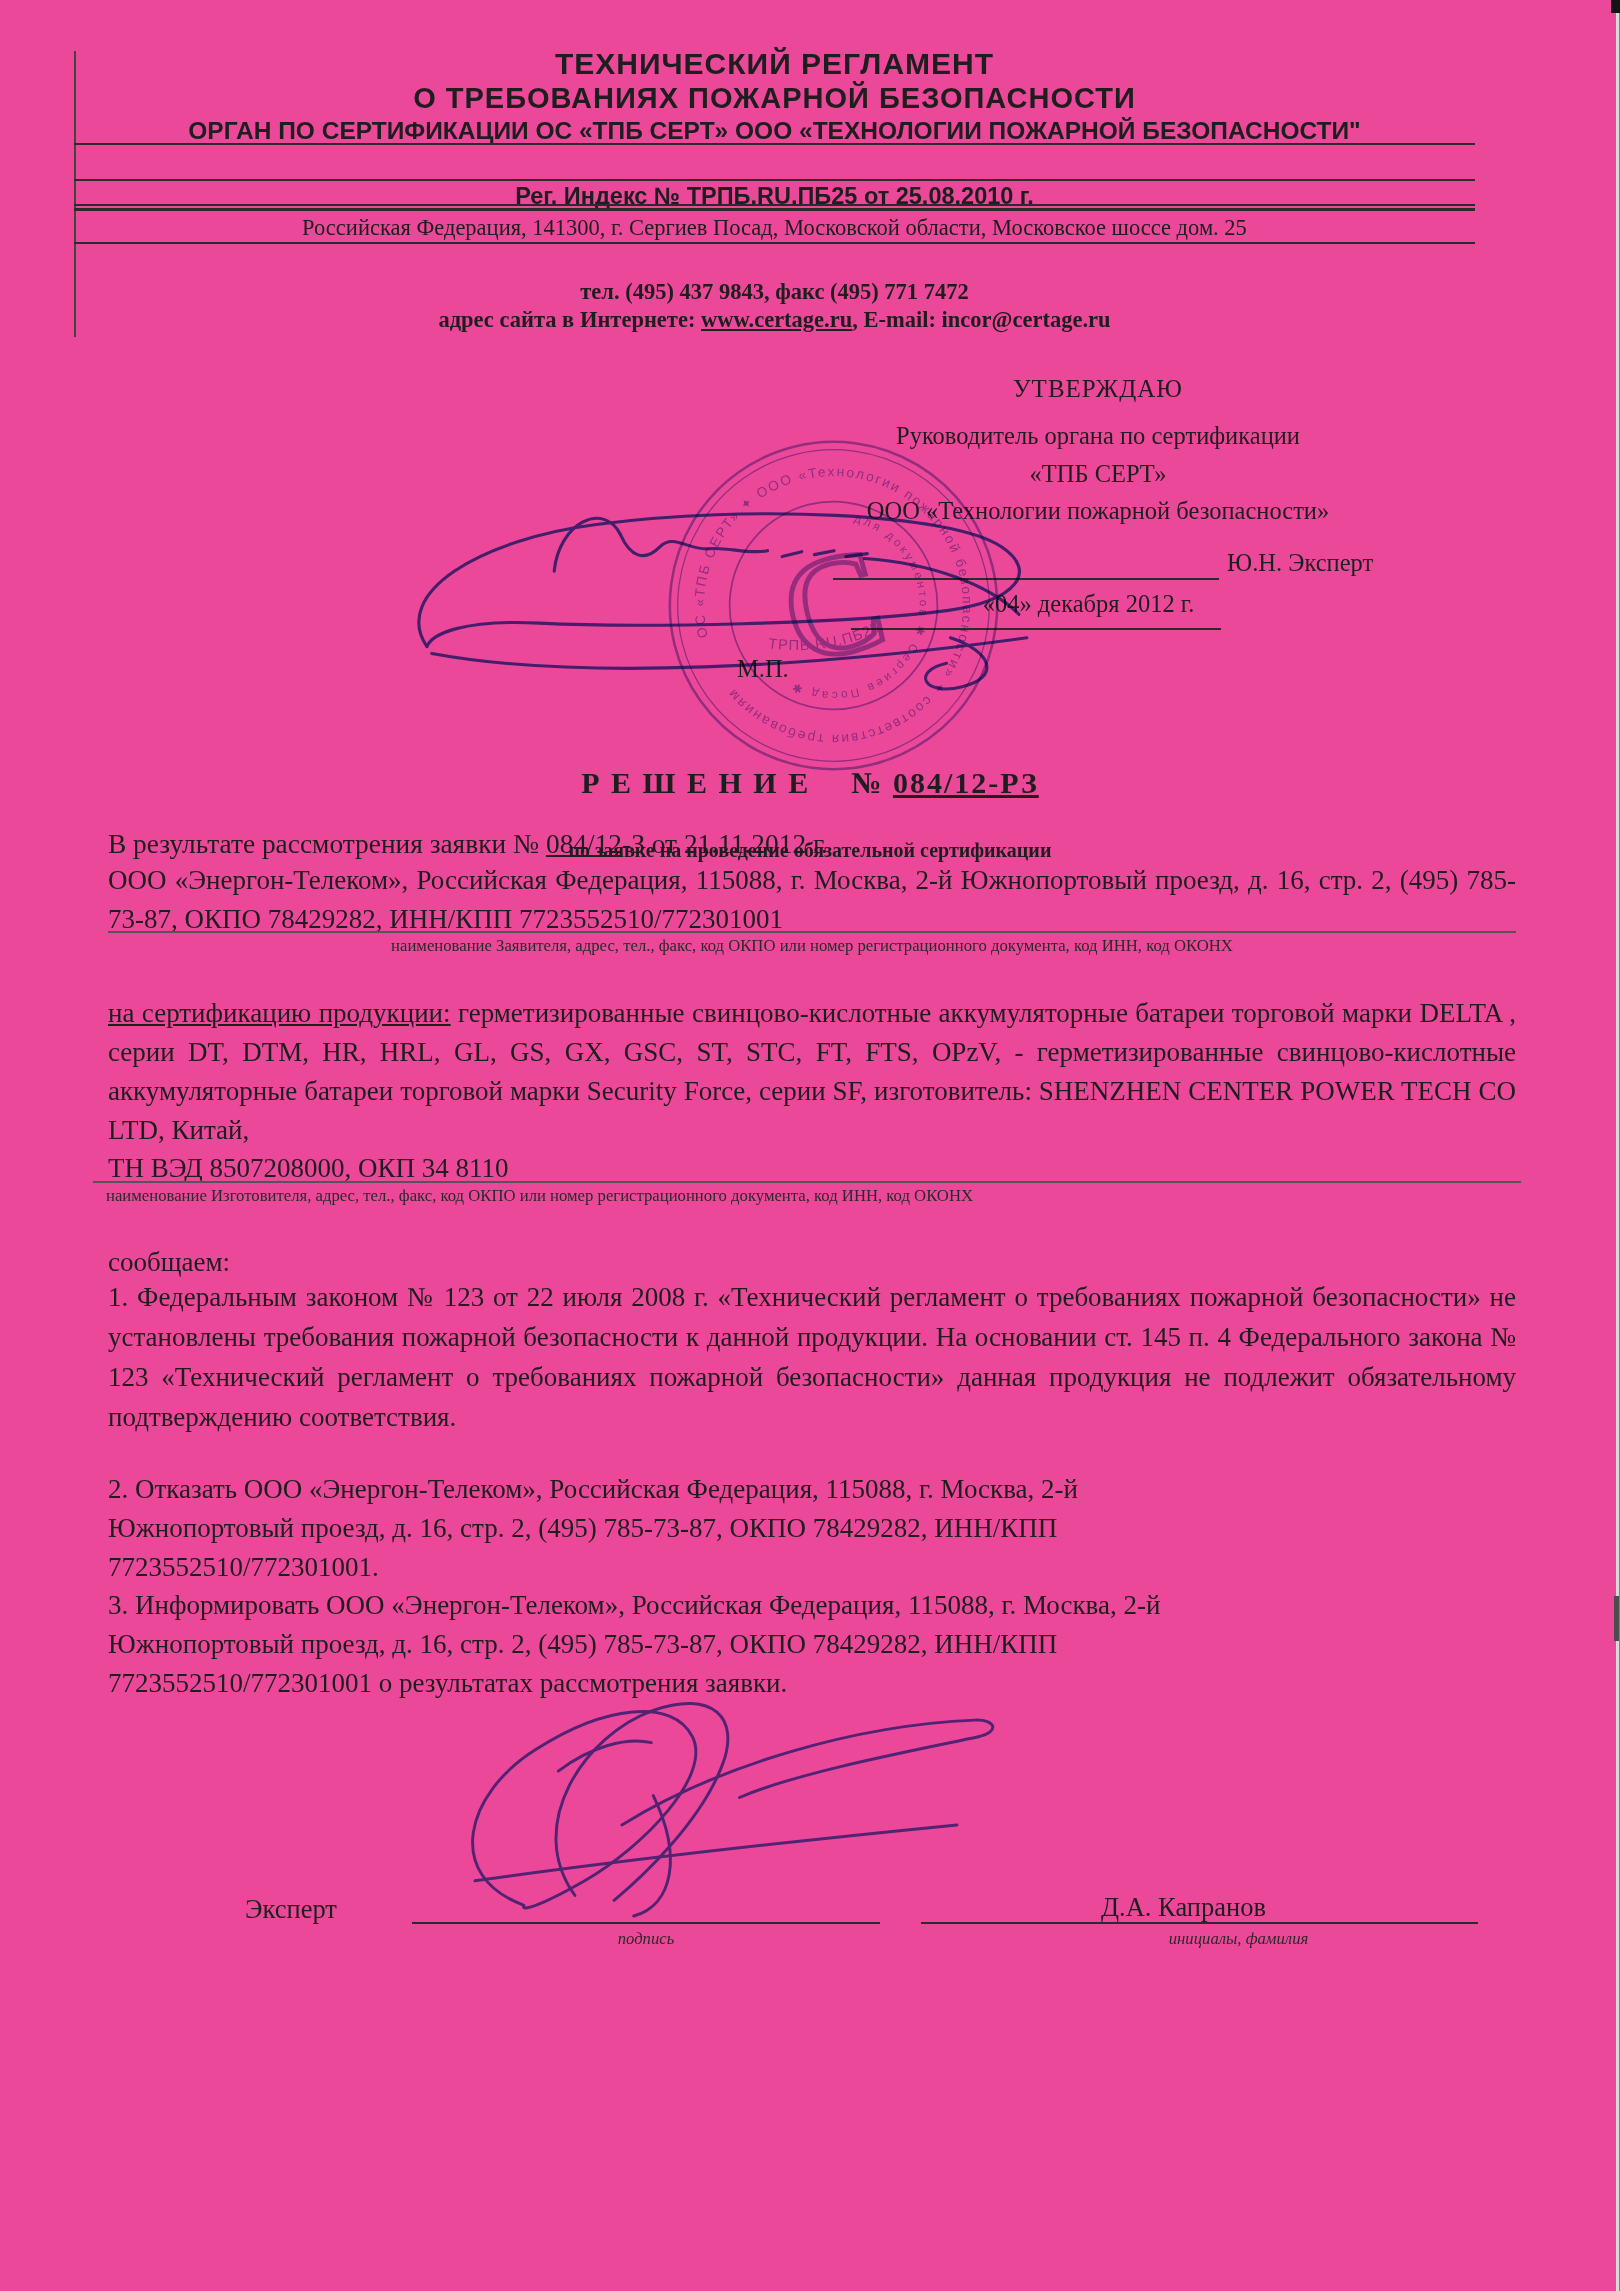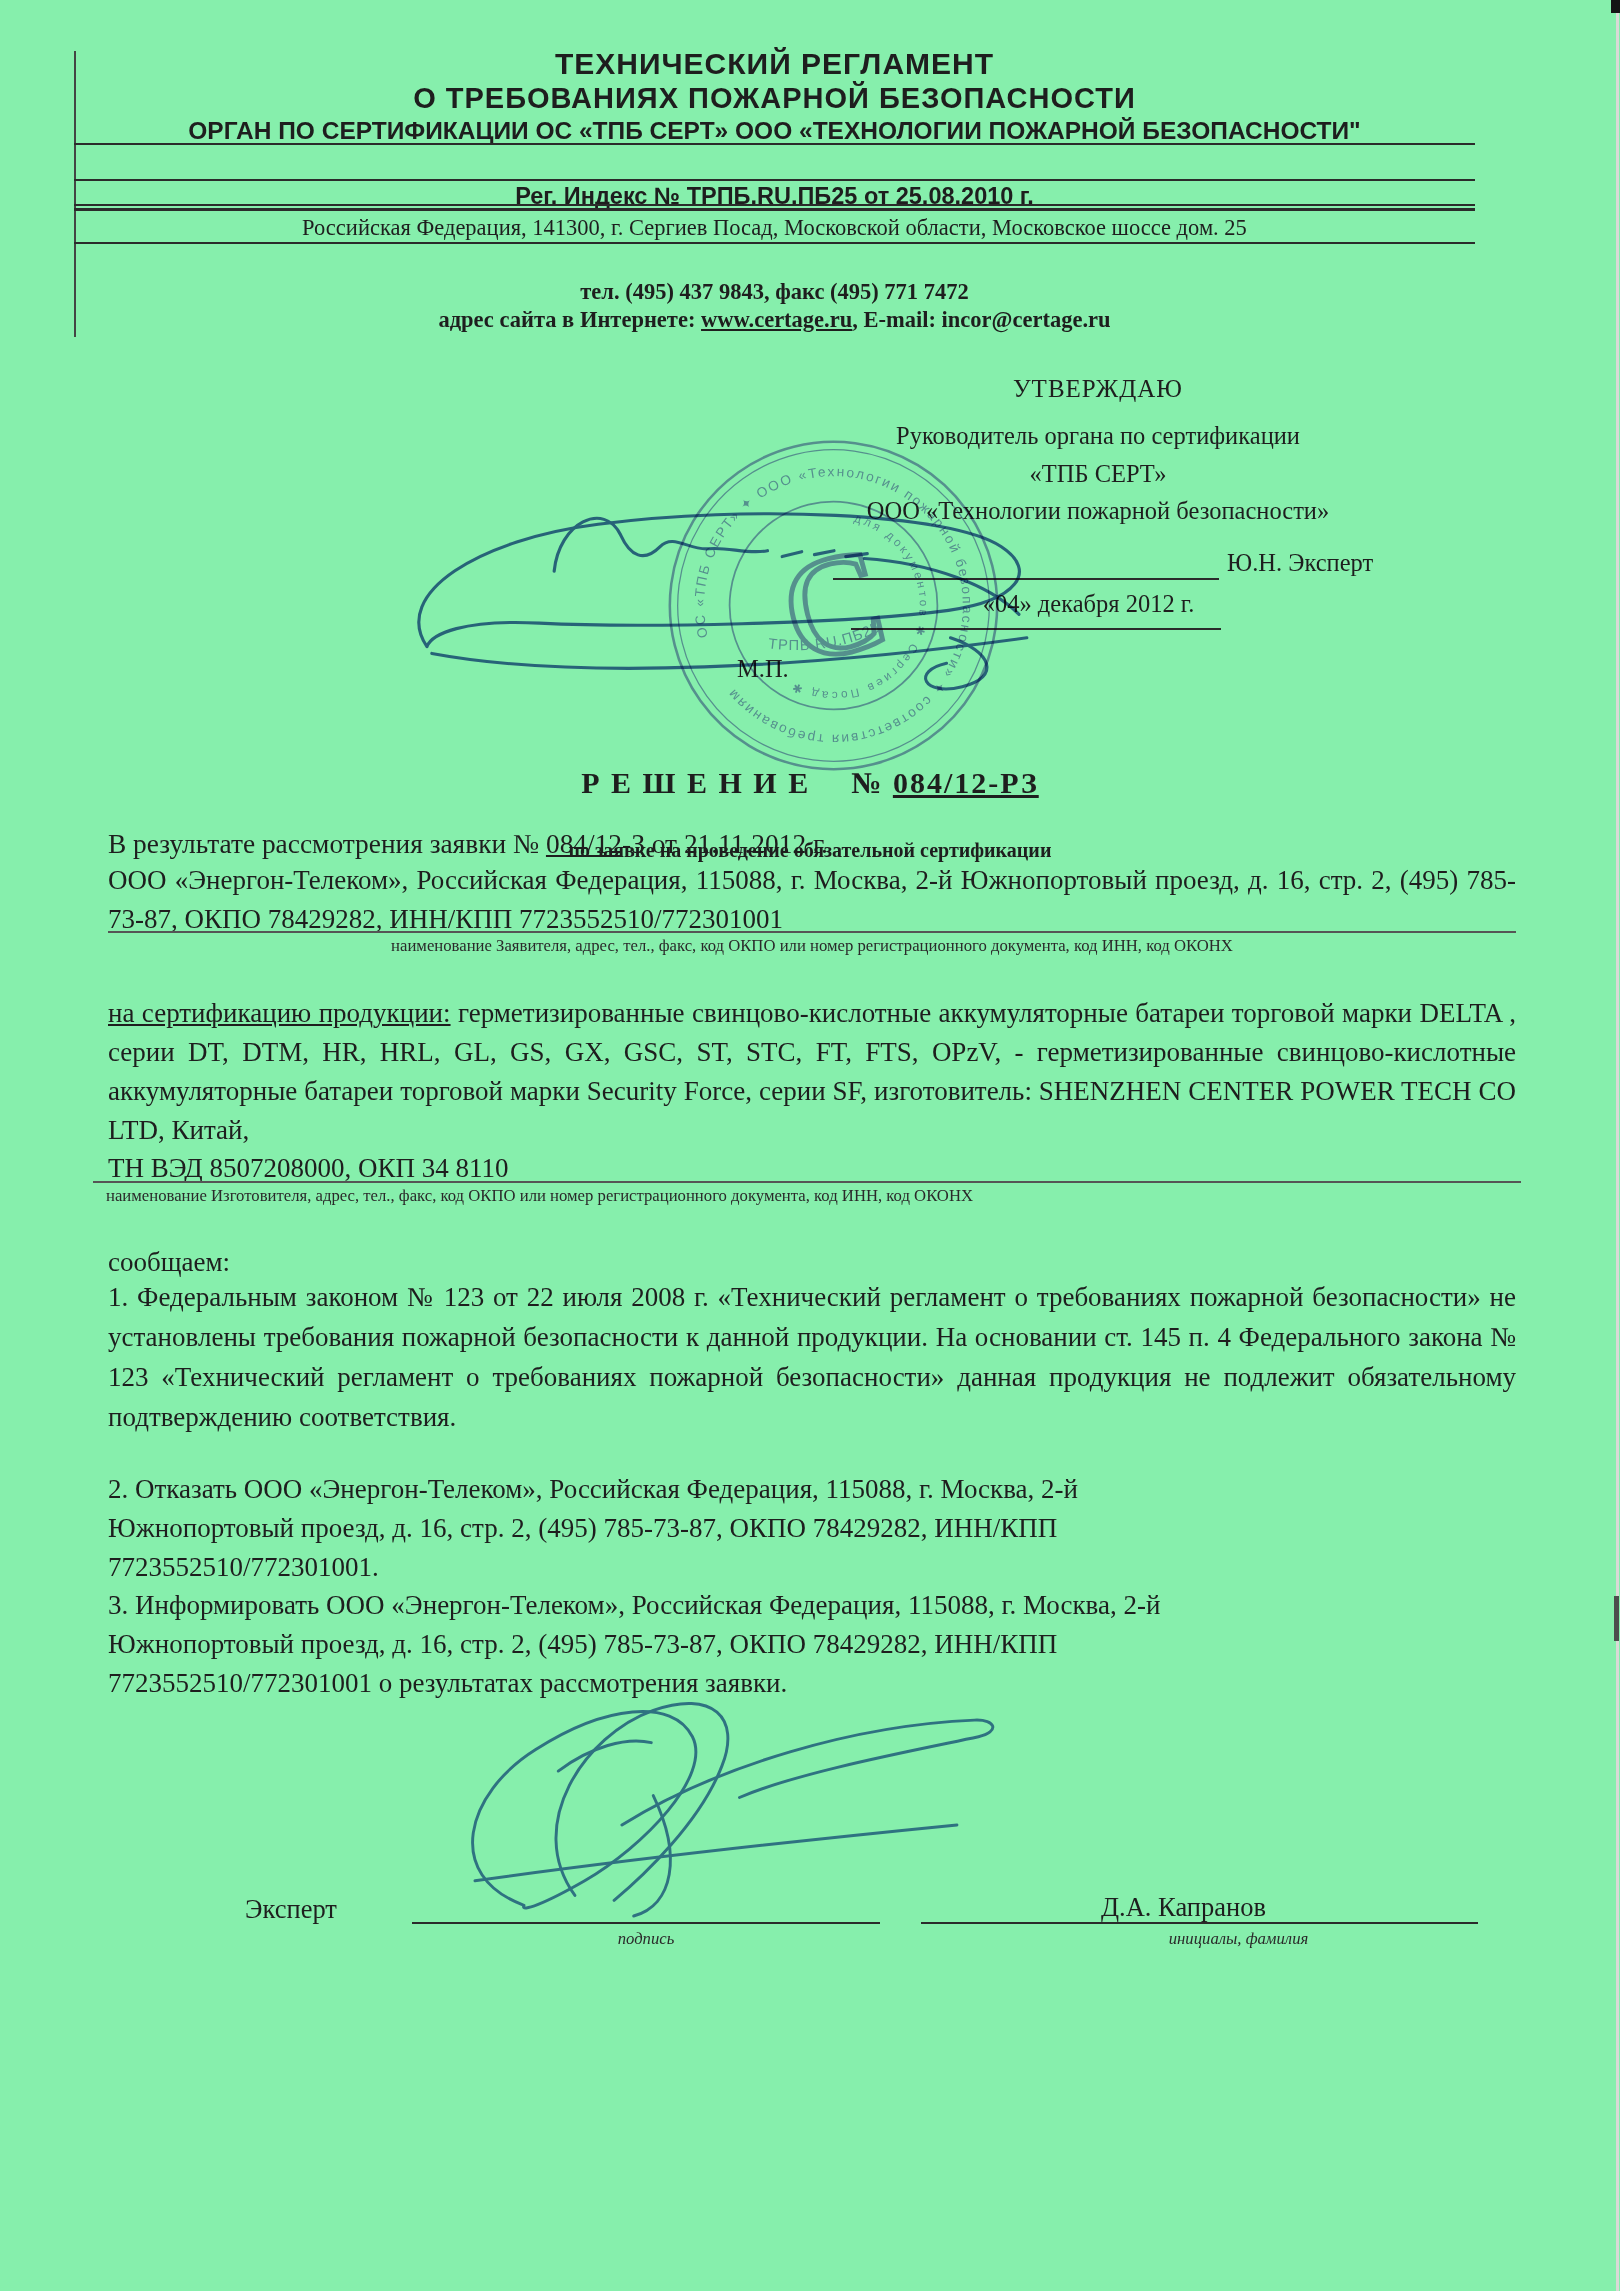--- a/index.html
+++ b/index.html
@@ -1,19 +1,19 @@
 <!DOCTYPE html>
 <html><head>
 <meta charset="utf-8">
 <style>
   html,body{margin:0;padding:0;background:#888;}
   .page{
     position:relative;
     width:1620px;height:2292px;
-    background:#86efac;
+    background:#ec4899;
     overflow:hidden;
     font-family:"Liberation Serif","DejaVu Serif",serif;
     color:#1e1e1e;
   }
   .abs{position:absolute;}
   .ctr{text-align:center;}
   .sans{font-family:"Liberation Sans","DejaVu Sans",sans-serif;}
   .rule{background:#2b2b2b;}
   .h-t1{font-size:30px;font-weight:bold;letter-spacing:1px;}
   .h-t2{font-size:29px;font-weight:bold;letter-spacing:1px;}

